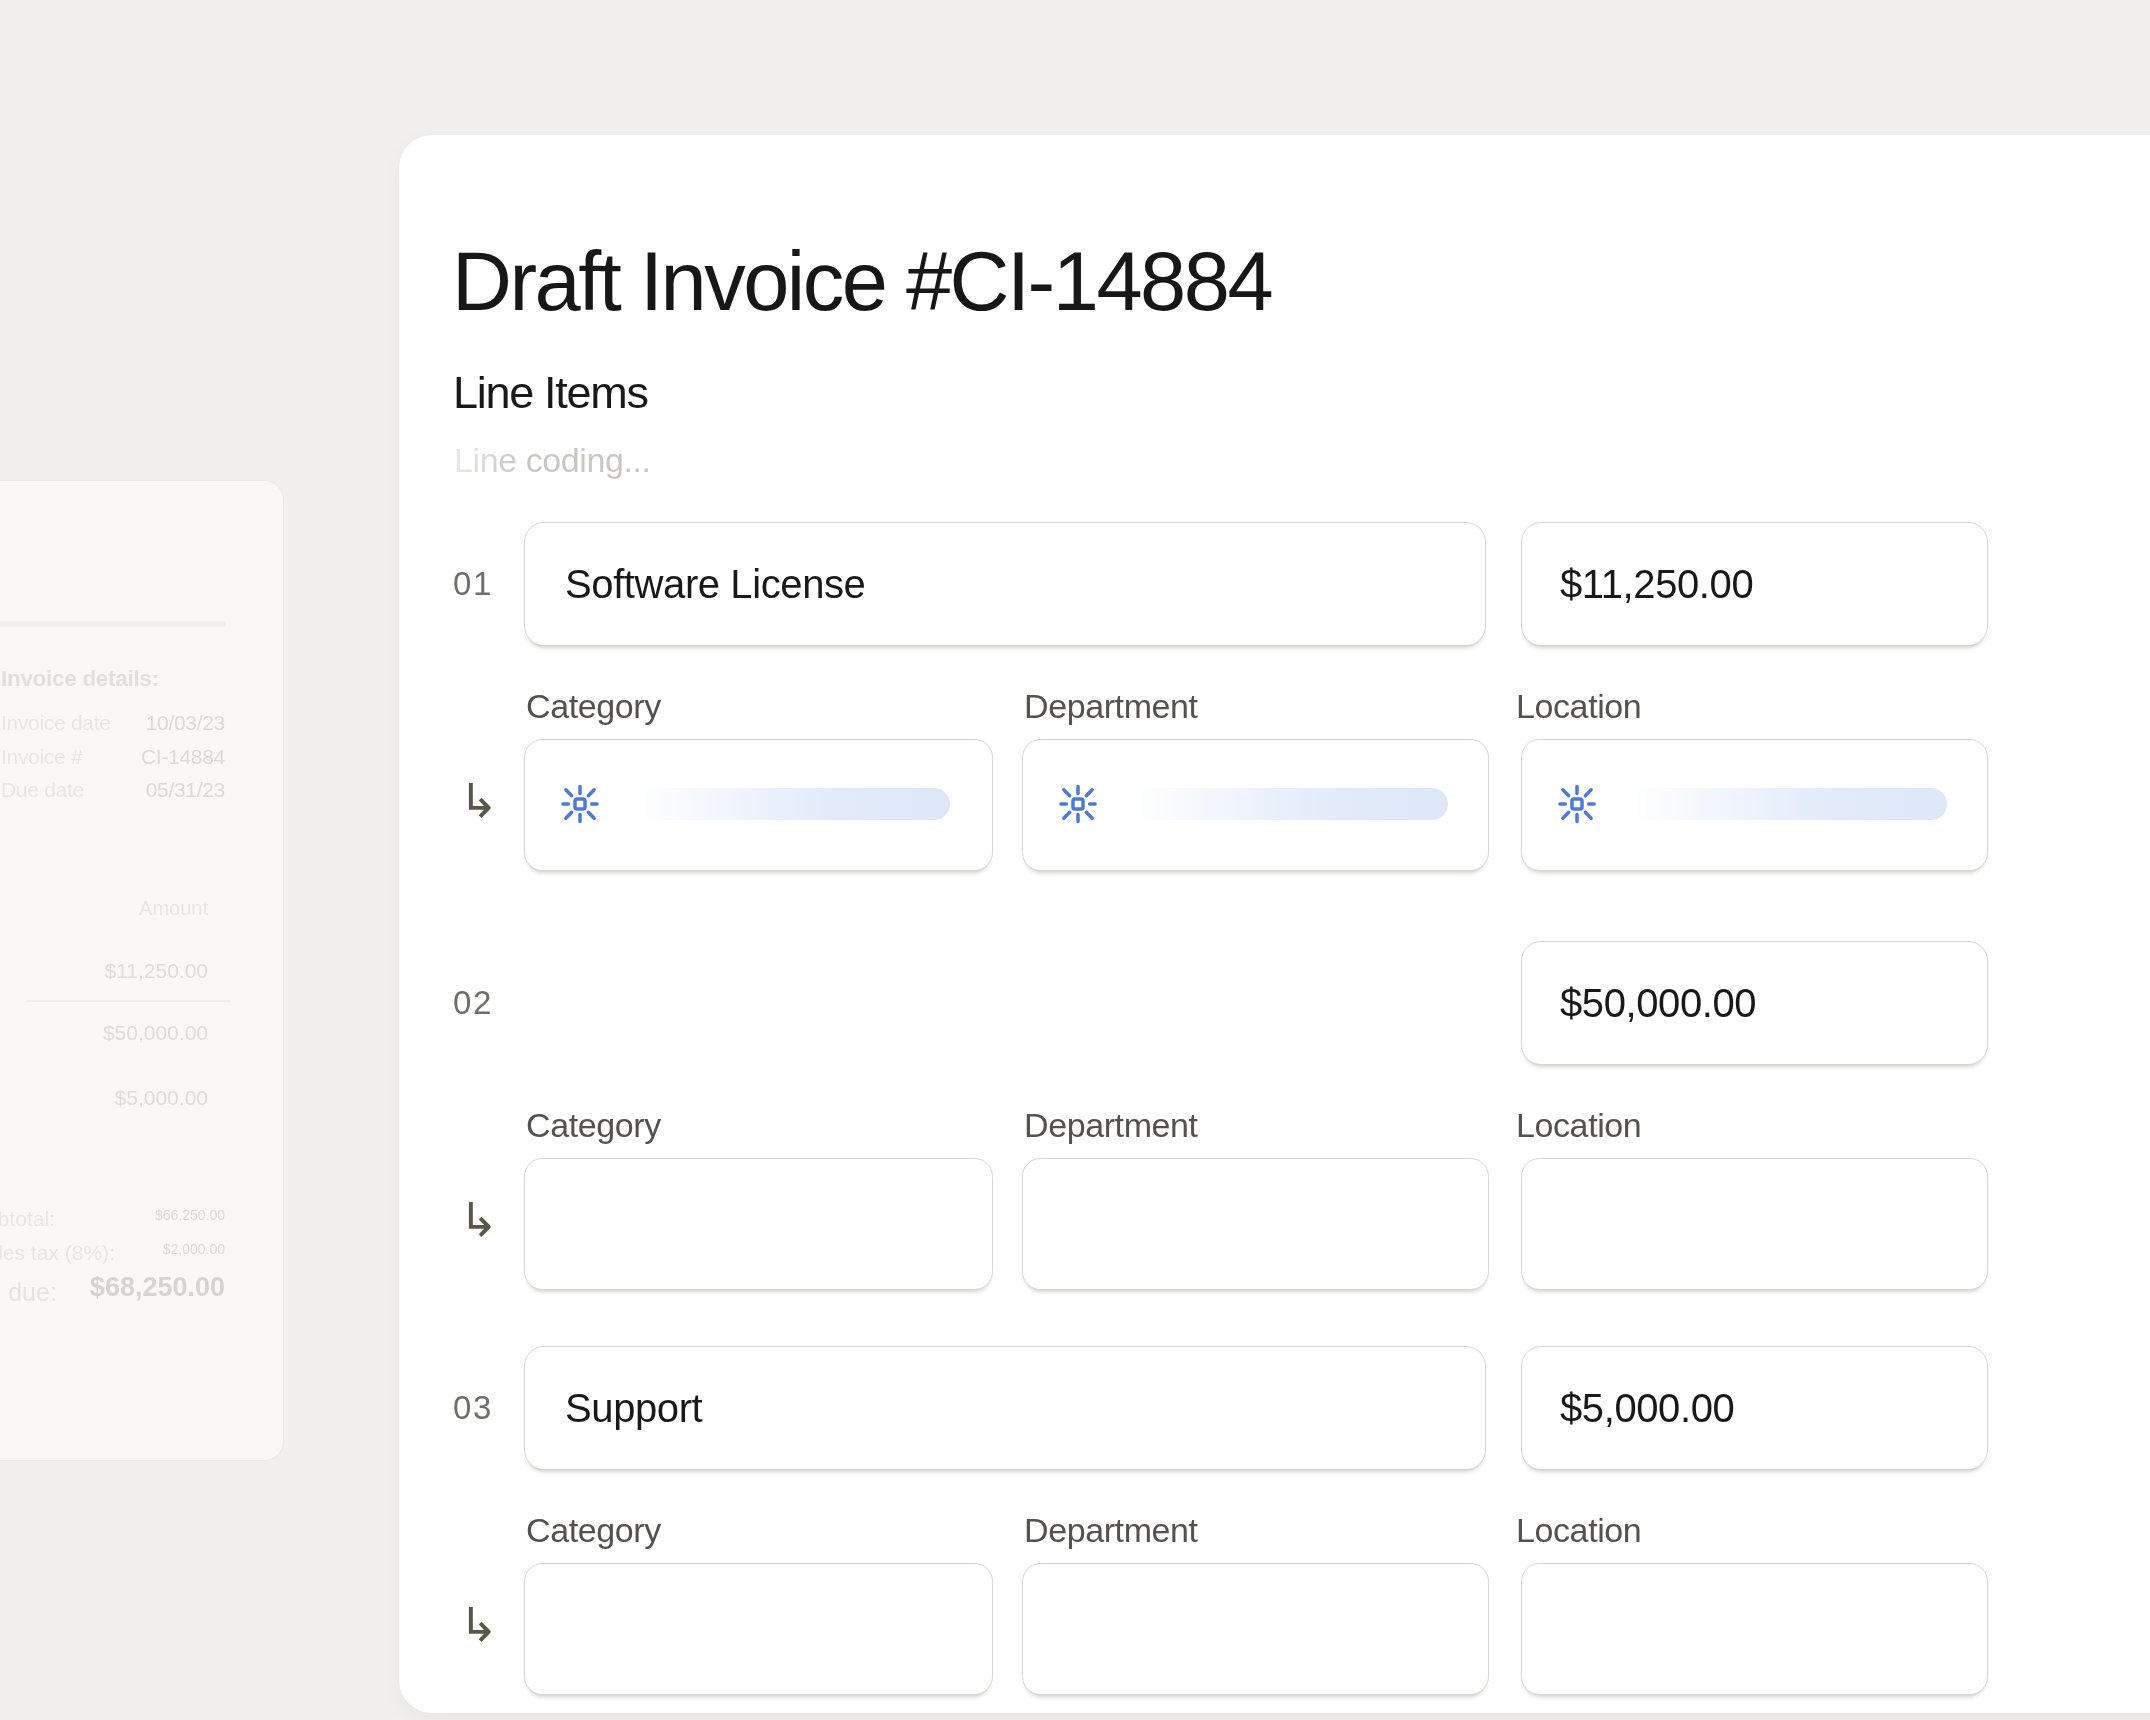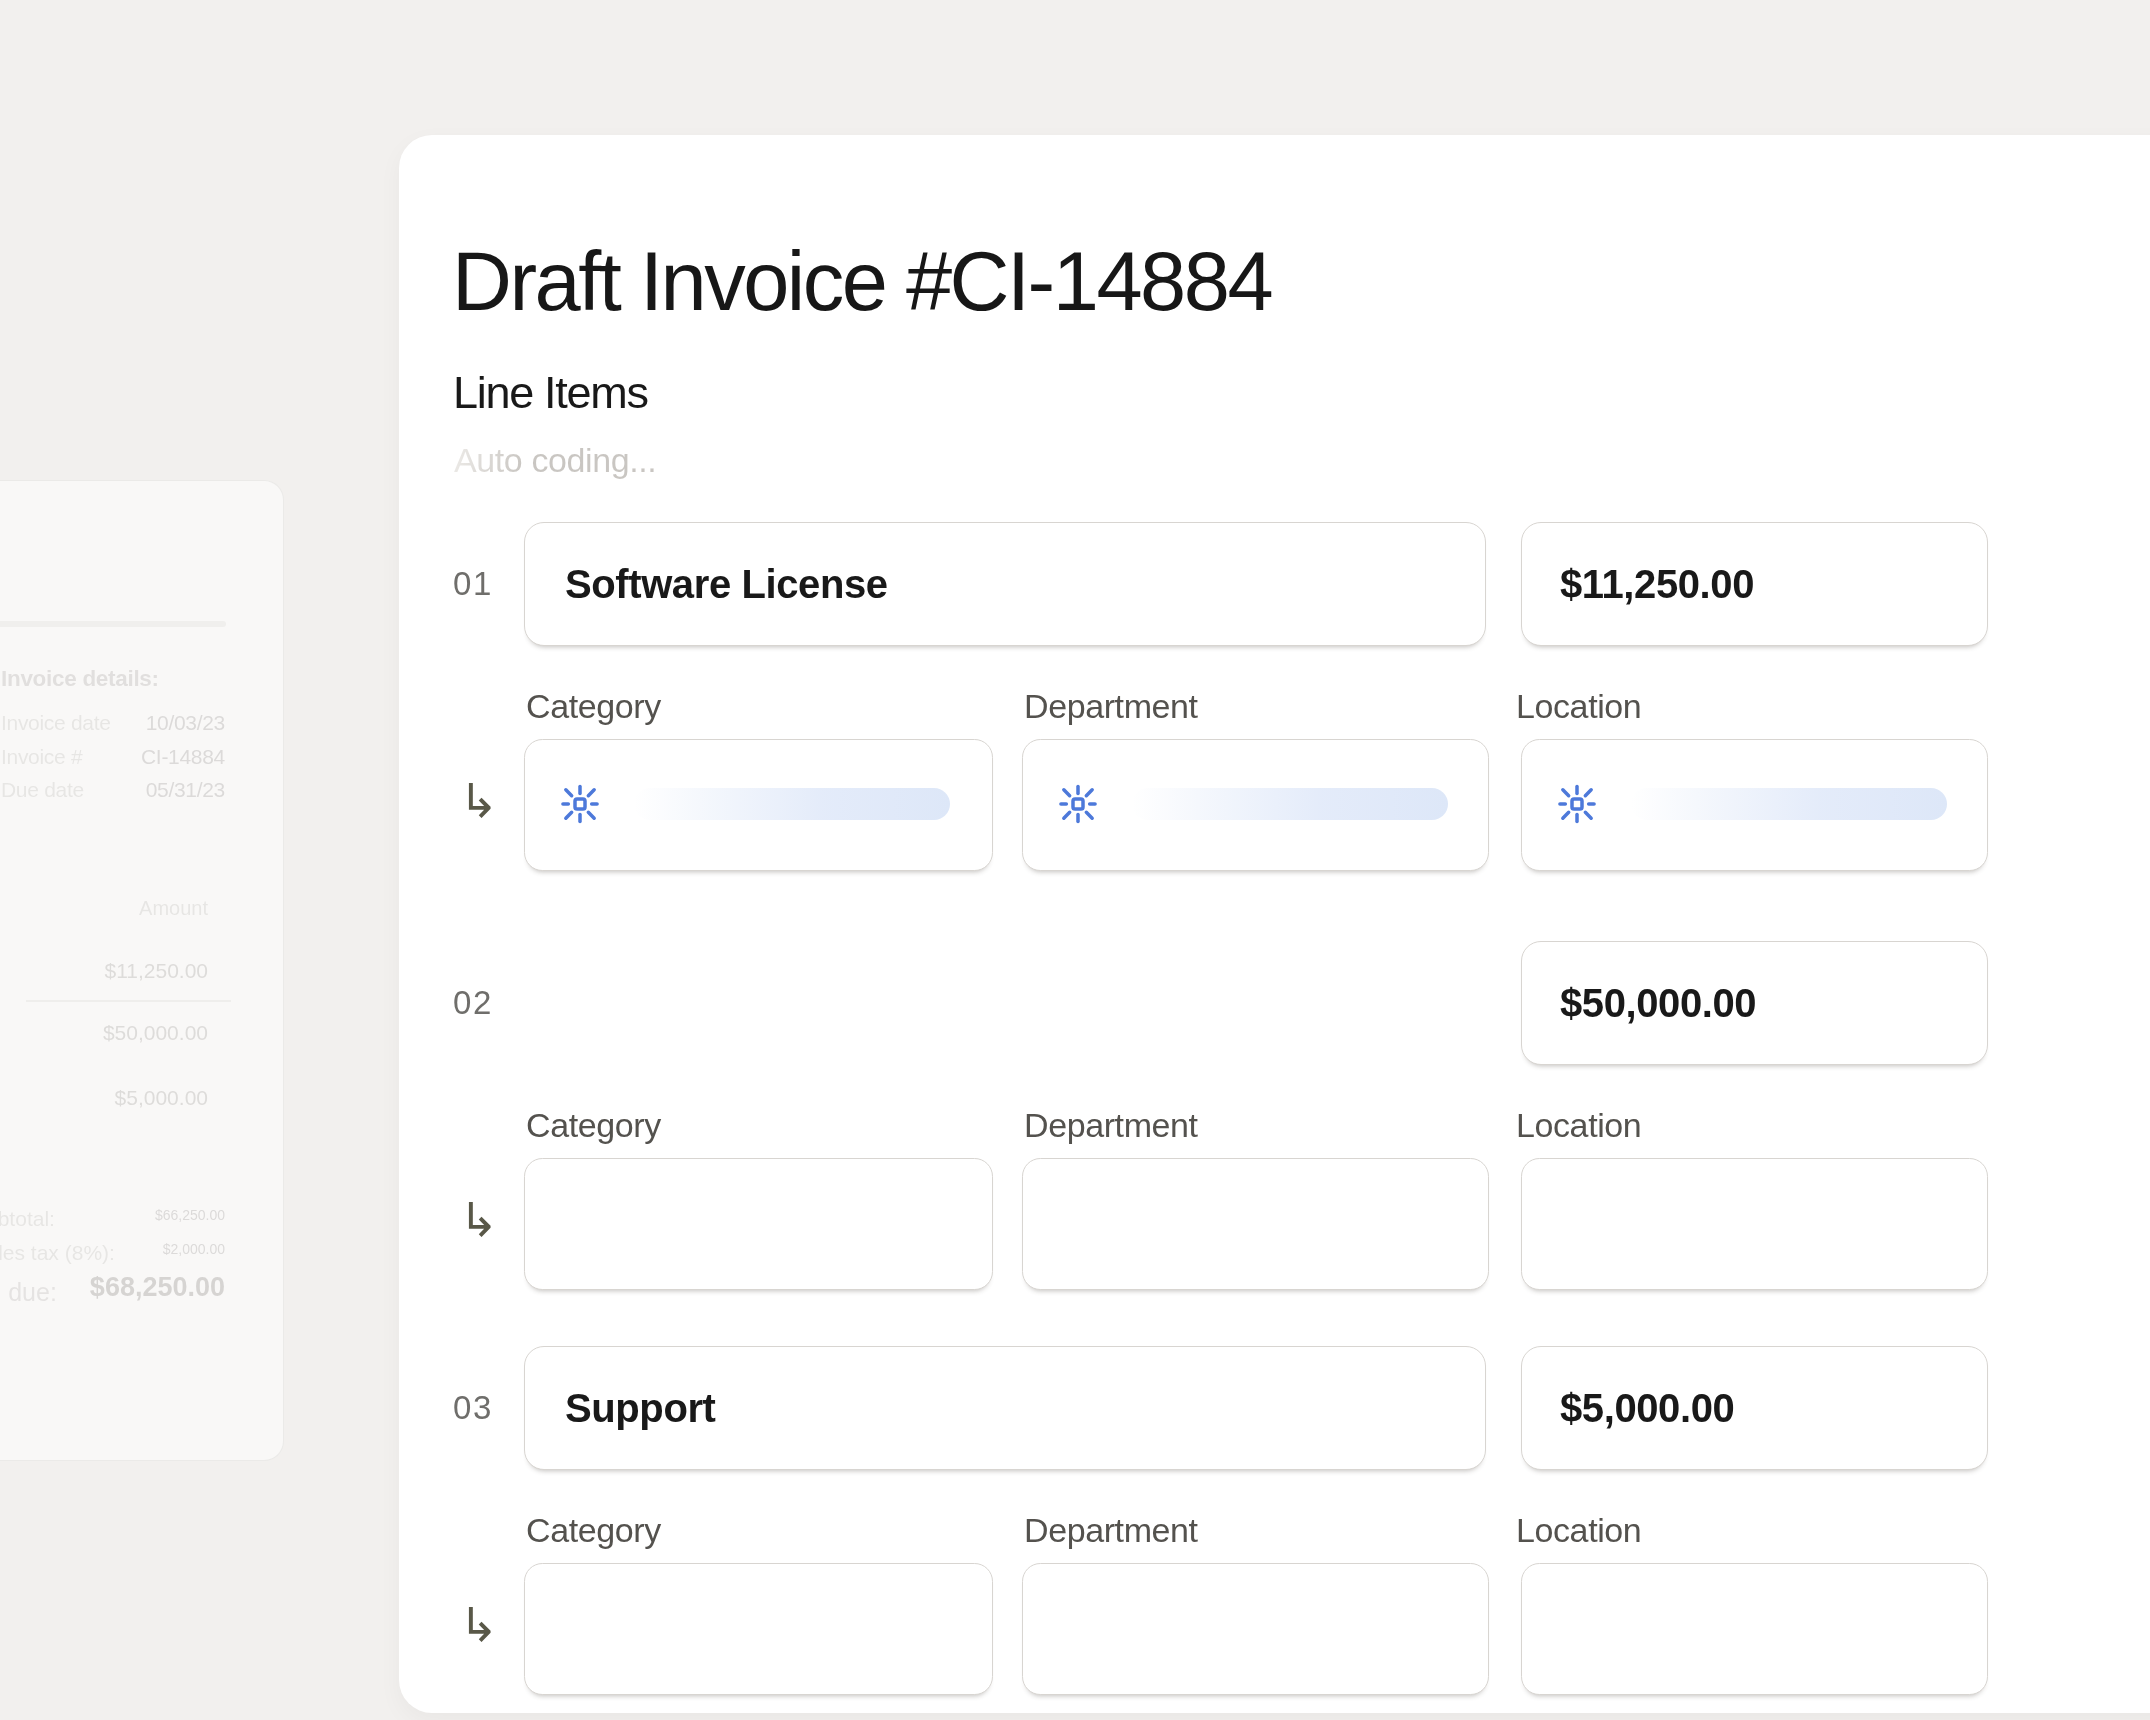--- a/index.html
+++ b/index.html
@@ -60,21 +60,21 @@
   .row-num{
     position:absolute;left:47px;top:43px;width:47px;text-align:right;
     font-size:33px;letter-spacing:1.7px;color:#6f6e6b;
   }
   .inp{
     position:absolute;top:0;height:124px;box-sizing:border-box;
     background:#fff;border:1.7px solid #d8d5d1;border-radius:20px;
     box-shadow:0 5px 5.8px -4.2px rgba(60,54,46,0.30);
     font-family:"Liberation Sans","DejaVu Sans",sans-serif;
     font-size:40px;letter-spacing:-0.4px;color:#191919;
-    padding:0 0 0 40px;outline:none;font-weight:bold;
+    padding:0 0 0 40px;outline:none;
   }
   .inp.desc{left:125px;width:962px;}
   .inp.amount{left:1122px;width:467px;padding-left:38px;}
   .sub-label{
     position:absolute;top:165px;font-size:34px;letter-spacing:-0.4px;color:#54524e;
   }
   .sub-label.cat{left:127px;} .sub-label.dept{left:625px;} .sub-label.loc{left:1117px;}
   .field{
     position:absolute;top:217px;height:132px;box-sizing:border-box;
     background:#fff;border:1.7px solid #d8d5d1;border-radius:18.4px;
@@ -129,21 +129,21 @@
     <div class="dp-abs dp-total-label" style="left:117px;top:760px">sales tax (8%):</div>
     <div class="dp-abs dp-total-value" style="right:58px;top:760px">$2,000.00</div>
 
     <div class="dp-abs dp-grand-label" style="left:95px;top:797px">total due:</div>
     <div class="dp-abs dp-grand-value" style="right:58px;top:791px">$68,250.00</div>
   </aside>
 
   <main class="card">
     <h1 class="title">Draft Invoice #CI-14884</h1>
     <h2 class="section-heading">Line Items</h2>
-    <div class="auto-coding">Auto coding...</div>
+    <div class="auto-coding">Line coding...</div>
 
     <section class="line-row" style="top:387px">
       <div class="row-num">01</div>
       <input class="inp desc" type="text" value="Software License" style="">
       <input class="inp amount" type="text" value="$11,250.00" style="">
 
       <div class="sub-label cat">Category</div>
       <div class="sub-label dept">Department</div>
       <div class="sub-label loc">Location</div>
 

